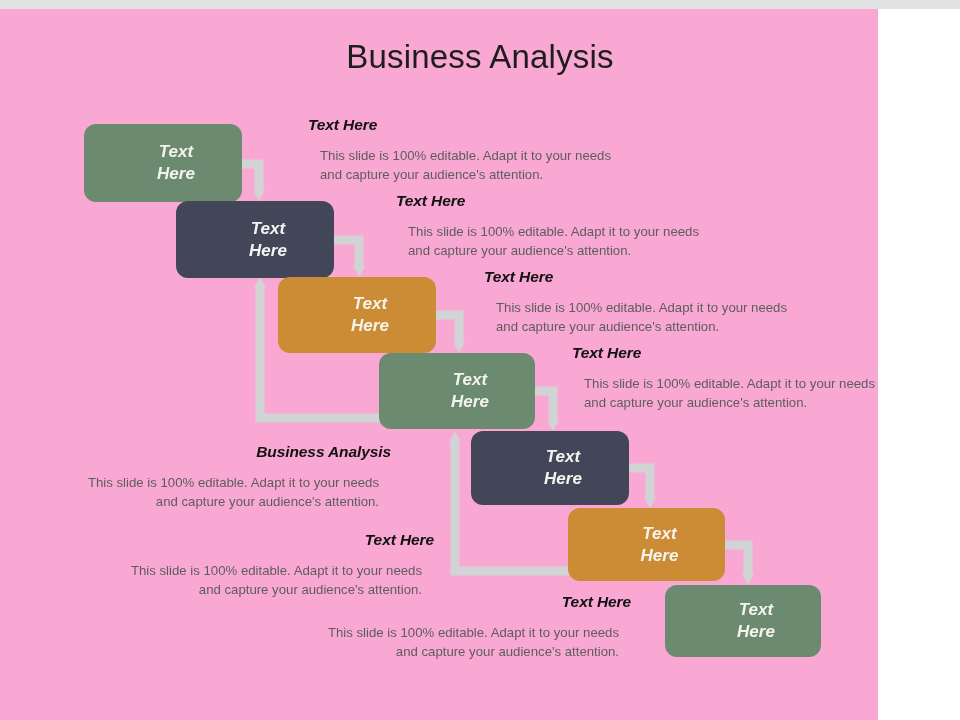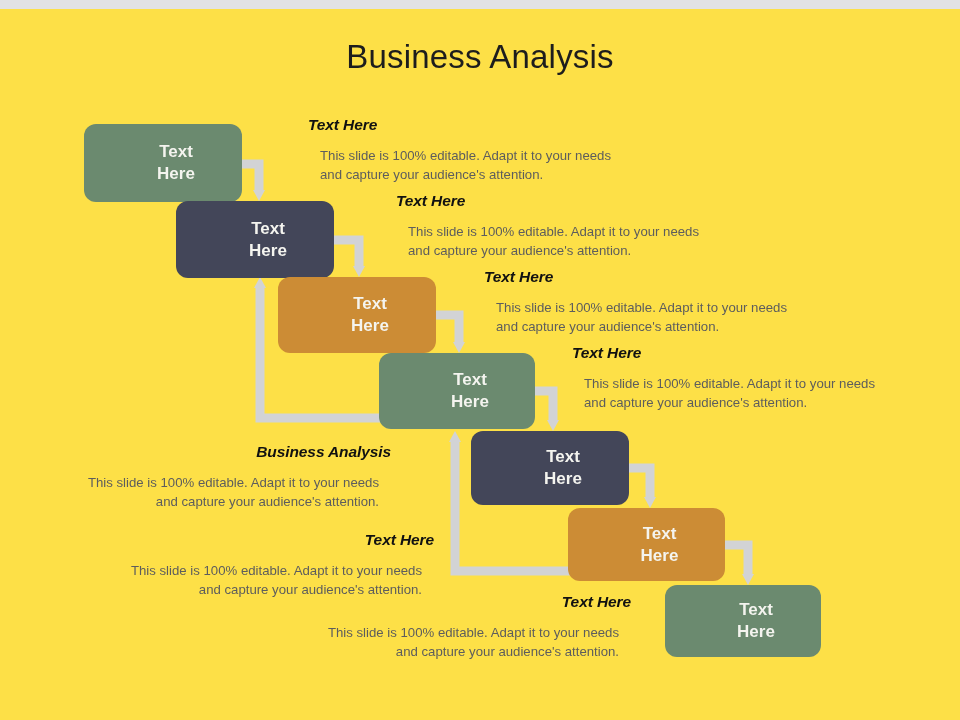--- a/index.html
+++ b/index.html
@@ -11,23 +11,23 @@
     width: 960px;
     height: 720px;
     position: relative;
     overflow: hidden;
     font-family: "Liberation Sans", sans-serif;
   }
 
   #slide {
     position: absolute;
     left: 0; top: 0;
-    width: 960px;
+    width: 878px;
     height: 720px;
-    background: #fde047;
+    background: #f9a8d4;
   }
 
   
   #top-band {
     position: absolute;
     left: 0; top: 0;
     width: 960px;
     height: 9px;
     background: #e2e2e4;
   }
@@ -59,20 +59,21 @@
     border-radius: 12px;
     display: flex;
     align-items: center;
     justify-content: center;
     box-sizing: border-box;
   }
   .step-box .step-label {
     color: #f4f4ef;
     font-size: 17px;
     font-weight: bold;
+    font-style: italic;
     line-height: 1.28;
     text-align: center;
     white-space: pre-line;
     padding-left: 26px;
   }
 
   
   .desc {
     position: absolute;
     box-sizing: border-box;

